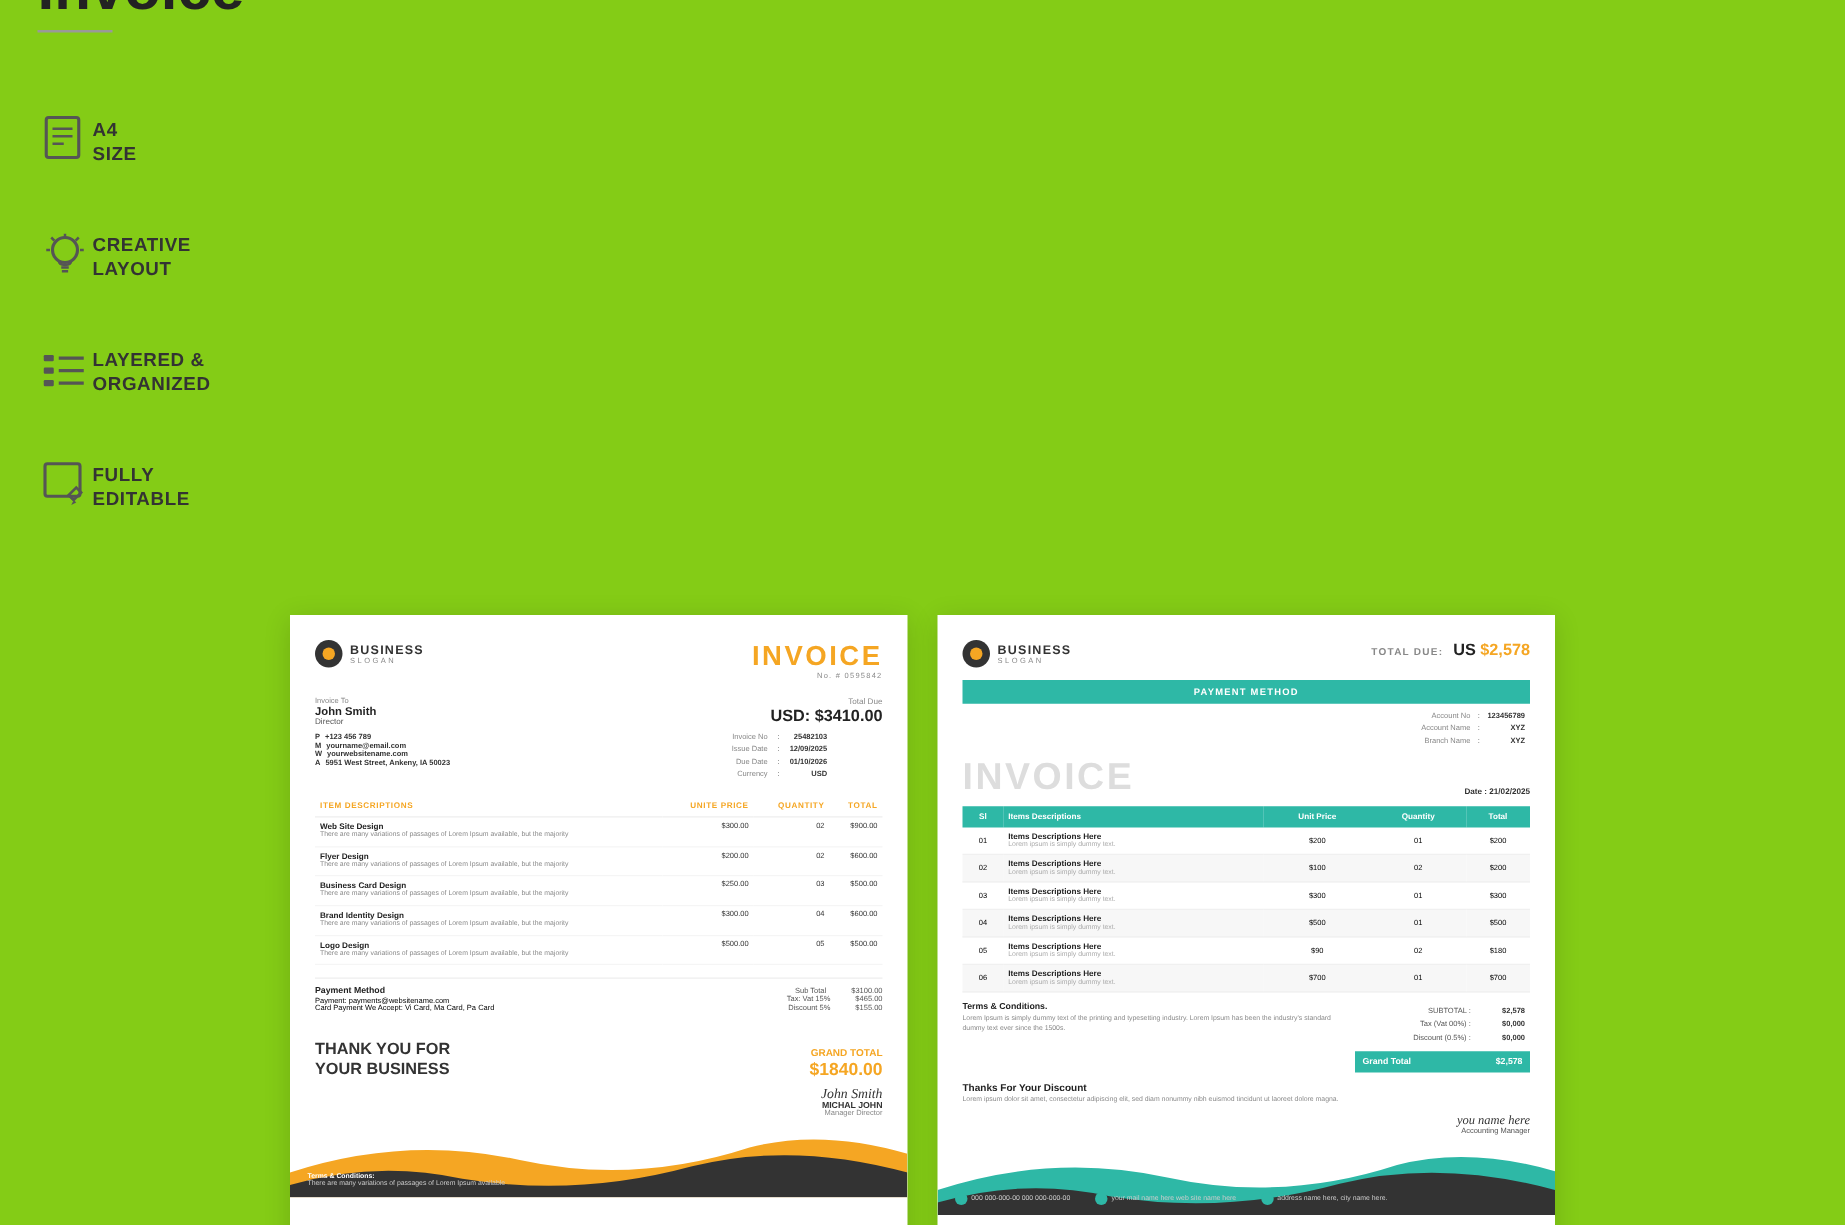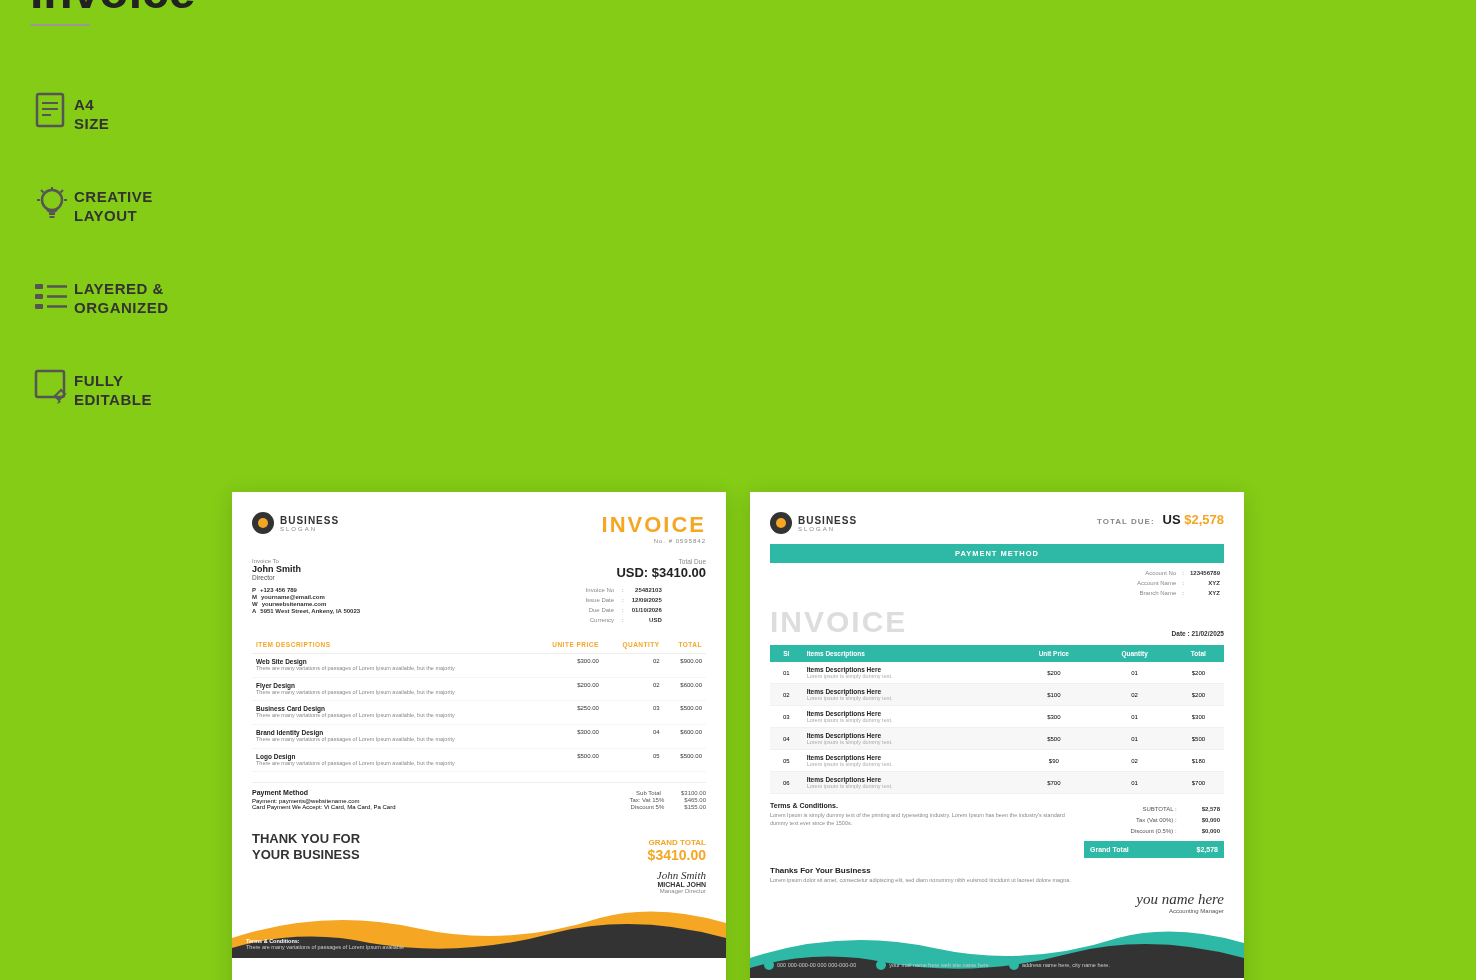--- a/index.html
+++ b/index.html
@@ -349,21 +349,21 @@
       margin-top: 4px;
       font-size: 7px;
       font-weight: 700;
     }
 
     .inv2-thanks-block { margin-bottom: 6px; }
     .inv2-thanks-block .thanks-title { font-size: 8px; font-weight: 700; color: #222; margin-bottom: 2px; }
     .inv2-thanks-block .thanks-body { font-size: 5.5px; color: #888; line-height: 1.4; }
 
     .inv2-sig-block { text-align: right; padding-bottom: 4px; }
-    .inv2-sig-name { font-family: 'Georgia', serif; font-style: italic; font-size: 15px; color: #333; }
+    .inv2-sig-name { font-family: 'Georgia', serif; font-style: italic; font-size: 10px; color: #333; }
     .inv2-sig-role { font-size: 6px; color: #555; }
 
     
     .wave-footer2 {
       height: 60px;
       position: relative;
       overflow: hidden;
     }
     .wave-footer2 svg {
       position: absolute;
@@ -594,21 +594,21 @@
                 <span>Discount 5%</span>
                 <span>$155.00</span>
               </div>
           </div>
         </div>
 
         <div class="inv1-footer-content">
           <div class="inv1-thankyou">THANK YOU FOR<br>YOUR BUSINESS</div>
           <div class="inv1-grandtotal-block">
             <div class="inv1-gt-label">GRAND TOTAL</div>
-            <div class="inv1-gt-amount">$3410.00</div>
+            <div class="inv1-gt-amount">$1840.00</div>
           </div>
         </div>
 
         <div class="inv1-signature">
           <div class="inv1-sig-name">John Smith</div>
           <div class="inv1-sig-role">MICHAL JOHN</div>
           <div style="font-size:6px;color:#888;">Manager Director</div>
         </div>
       </div>
 
@@ -771,21 +771,21 @@
             </tbody>
               </table>
             <div class="inv2-grand-total-row">
               <span>Grand Total</span>
               <span>$2,578</span>
             </div>
           </div>
         </div>
 
         <div class="inv2-thanks-block">
-          <div class="thanks-title">Thanks For Your Business</div>
+          <div class="thanks-title">Thanks For Your Discount</div>
           <div class="thanks-body">Lorem ipsum dolor sit amet, consectetur adipiscing elit, sed diam nonummy nibh euismod tincidunt ut laoreet dolore magna.</div>
         </div>
 
         <div class="inv2-sig-block">
           <div class="inv2-sig-name">you name here</div>
           <div class="inv2-sig-role">Accounting Manager</div>
         </div>
       </div>
 
       <div class="wave-footer2">

